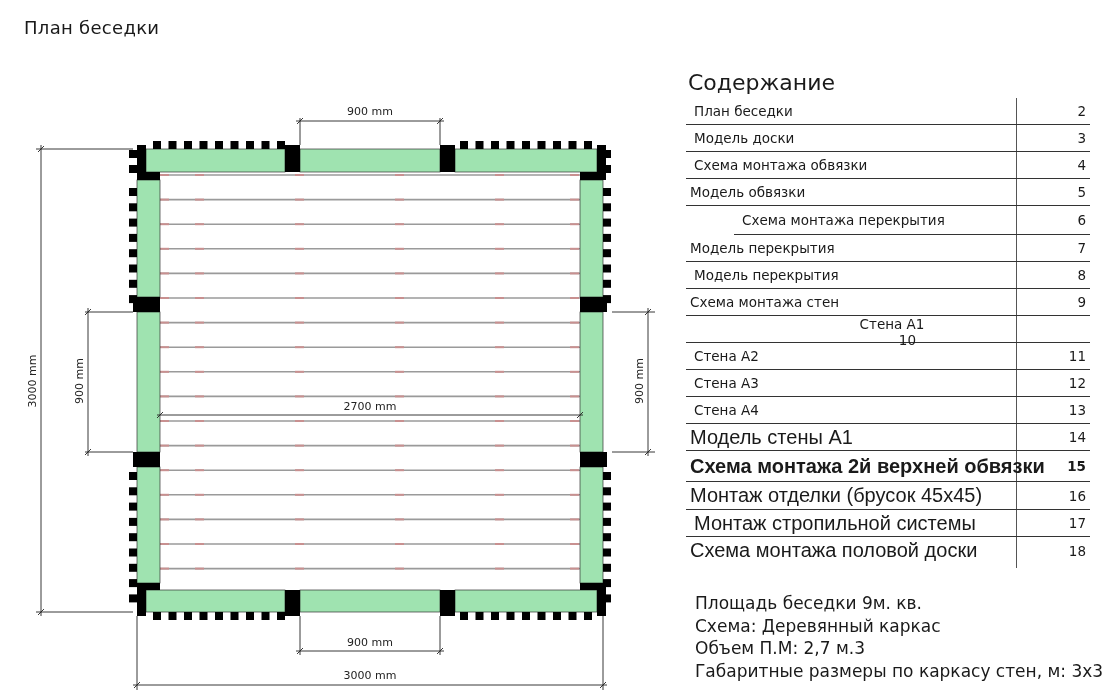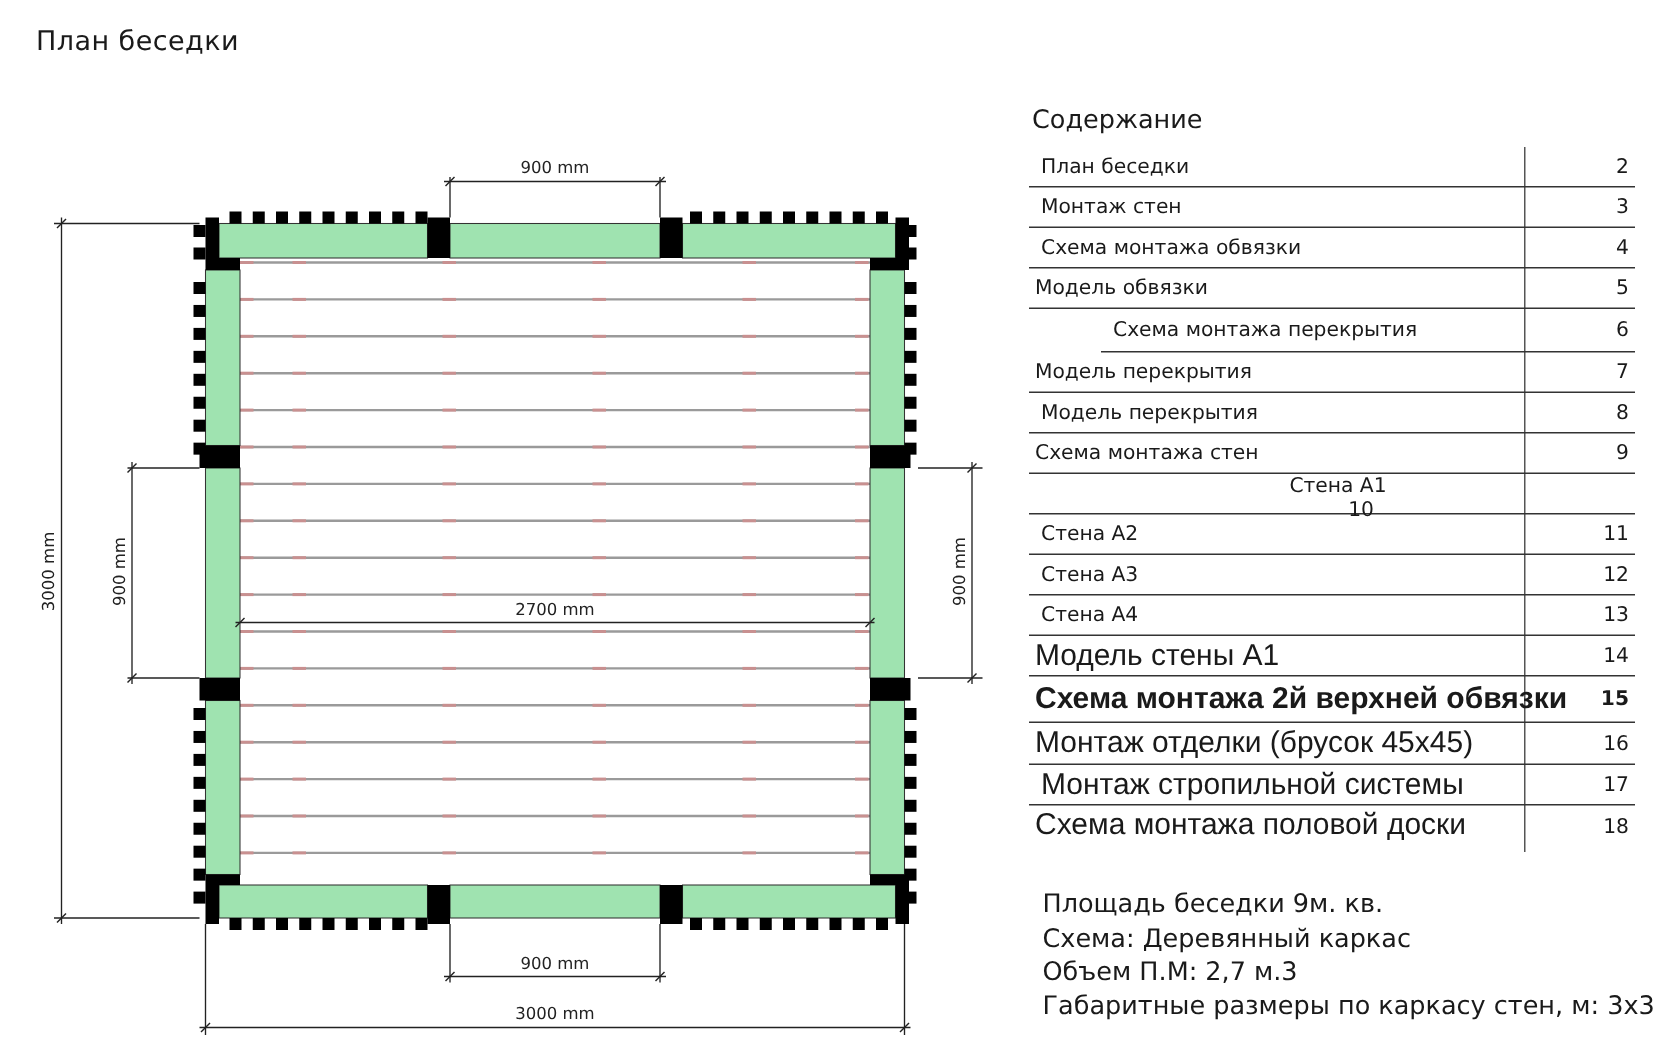--- a/index.html
+++ b/index.html
@@ -1,19 +1,19 @@
 <!DOCTYPE html>
 <html><head>
 <meta charset="utf-8">
 <style>
   html, body { margin:0; padding:0; background:#ffffff; }
   body { width:1110px; height:700px; position:relative; overflow:hidden; font-family:"DejaVu Sans", sans-serif; color:#1a1a1a; }
   .page-title { position:absolute; left:24px; top:17px; font-size:18px; letter-spacing:0.3px; }
   .drawing { position:absolute; left:0; top:0; width:680px; height:700px; }
-  .toc-title { position:absolute; left:688px; top:70px; font-size:17px; }
+  .toc-title { position:absolute; left:688px; top:70px; font-size:22px; }
   .toc { position:absolute; left:686px; top:98px; width:404px; }
   .toc-vline { position:absolute; left:1016px; top:98px; width:1px; height:470px; background:#555; }
   .toc-row { position:relative; border-bottom:1px solid #333; display:flex; align-items:center; box-sizing:border-box; }
   .toc-row .lbl { flex:1; font-size:13.5px; padding-left:4px; white-space:nowrap; }
   .toc-row .num { width:60px; text-align:right; font-size:13.5px; padding-right:4px; }
   .toc-row.alt .lbl { font-family:"Liberation Sans", sans-serif; font-size:20px; }
   .toc-row.last { border-bottom:none; }
   .info { position:absolute; left:695px; top:592px; font-size:17px; line-height:22.5px; }
   .info div { white-space:nowrap; }
   .dim-text { font-family:"DejaVu Sans", sans-serif; font-size:11px; fill:#222; }
@@ -312,21 +312,21 @@
 </svg>
 
 <div class="toc-title">Содержание</div>
 <div class="toc-vline"></div>
 <div class="toc" id="toc">
     <div class="toc-row" style="height: 27px;">
       <span class="lbl" style="padding-left: 8px;">План беседки</span>
       <span class="num">2</span>
     </div>
     <div class="toc-row" style="height: 27px;">
-      <span class="lbl" style="padding-left: 8px;">Монтаж стен</span>
+      <span class="lbl" style="padding-left: 8px;">Модель доски</span>
       <span class="num">3</span>
     </div>
     <div class="toc-row" style="height: 27px;">
       <span class="lbl" style="padding-left: 8px;">Схема монтажа обвязки</span>
       <span class="num">4</span>
     </div>
     <div class="toc-row" style="height: 27px;">
       <span class="lbl" style="padding-left: 4px;">Модель обвязки</span>
       <span class="num">5</span>
     </div>

